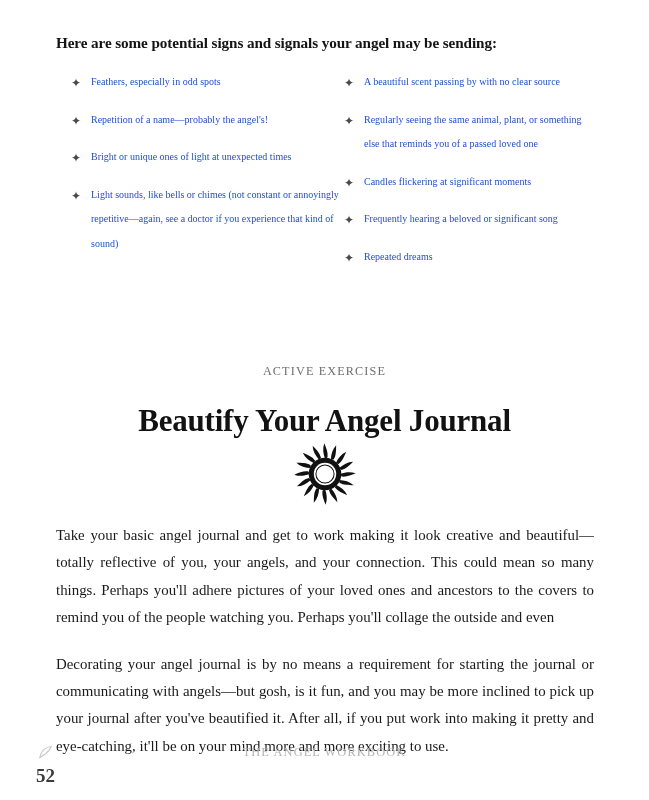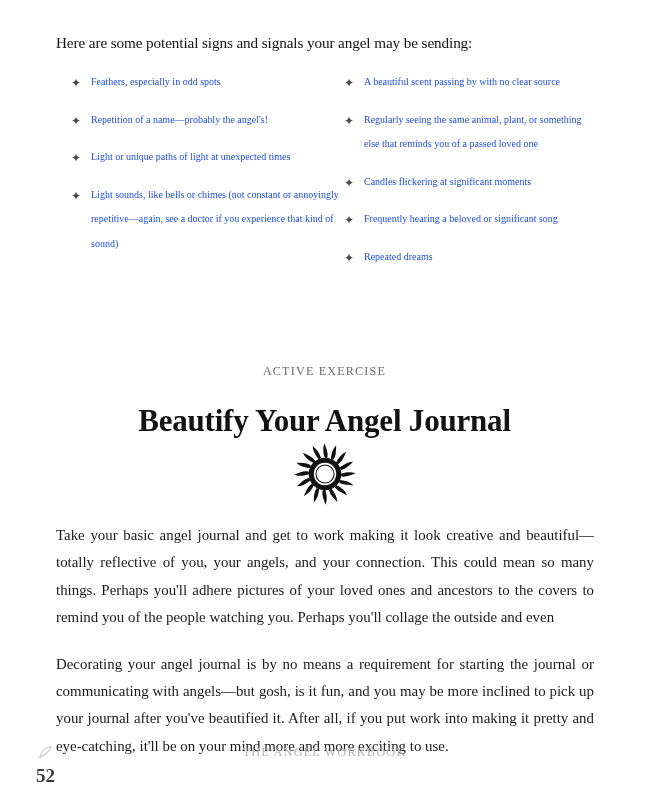--- a/index.html
+++ b/index.html
@@ -25,21 +25,21 @@
     height: 800px;
   }
 
   
   .intro {
     position: absolute;
     left: 56px;
     top: 34px;
     width: 540px;
     font-size: 15.2px;
-    font-weight: normal;
+    font-weight: bold;
     letter-spacing: -0.1px;
     color: #141414;
   }
 
   
   .list-wrap {
     position: absolute;
     left: 56px;
     top: 70px;
     width: 540px;
@@ -187,21 +187,21 @@
       <div class="bullet-row">
         <span class="bullet-mark">✦</span>
         <span class="bullet-text">Feathers, especially in odd spots</span>
       </div>
       <div class="bullet-row">
         <span class="bullet-mark">✦</span>
         <span class="bullet-text">Repetition of a name—probably the angel's!</span>
       </div>
       <div class="bullet-row">
         <span class="bullet-mark">✦</span>
-        <span class="bullet-text">Light or unique paths of light at unexpected times</span>
+        <span class="bullet-text">Bright or unique ones of light at unexpected times</span>
       </div>
       <div class="bullet-row">
         <span class="bullet-mark">✦</span>
         <span class="bullet-text">Light sounds, like bells or chimes (not constant or annoyingly repetitive—again, see a doctor if you experience that kind of sound)</span>
       </div>
     </div>
 
     <div class="col col-right">
       <div class="bullet-row">
         <span class="bullet-mark">✦</span>

